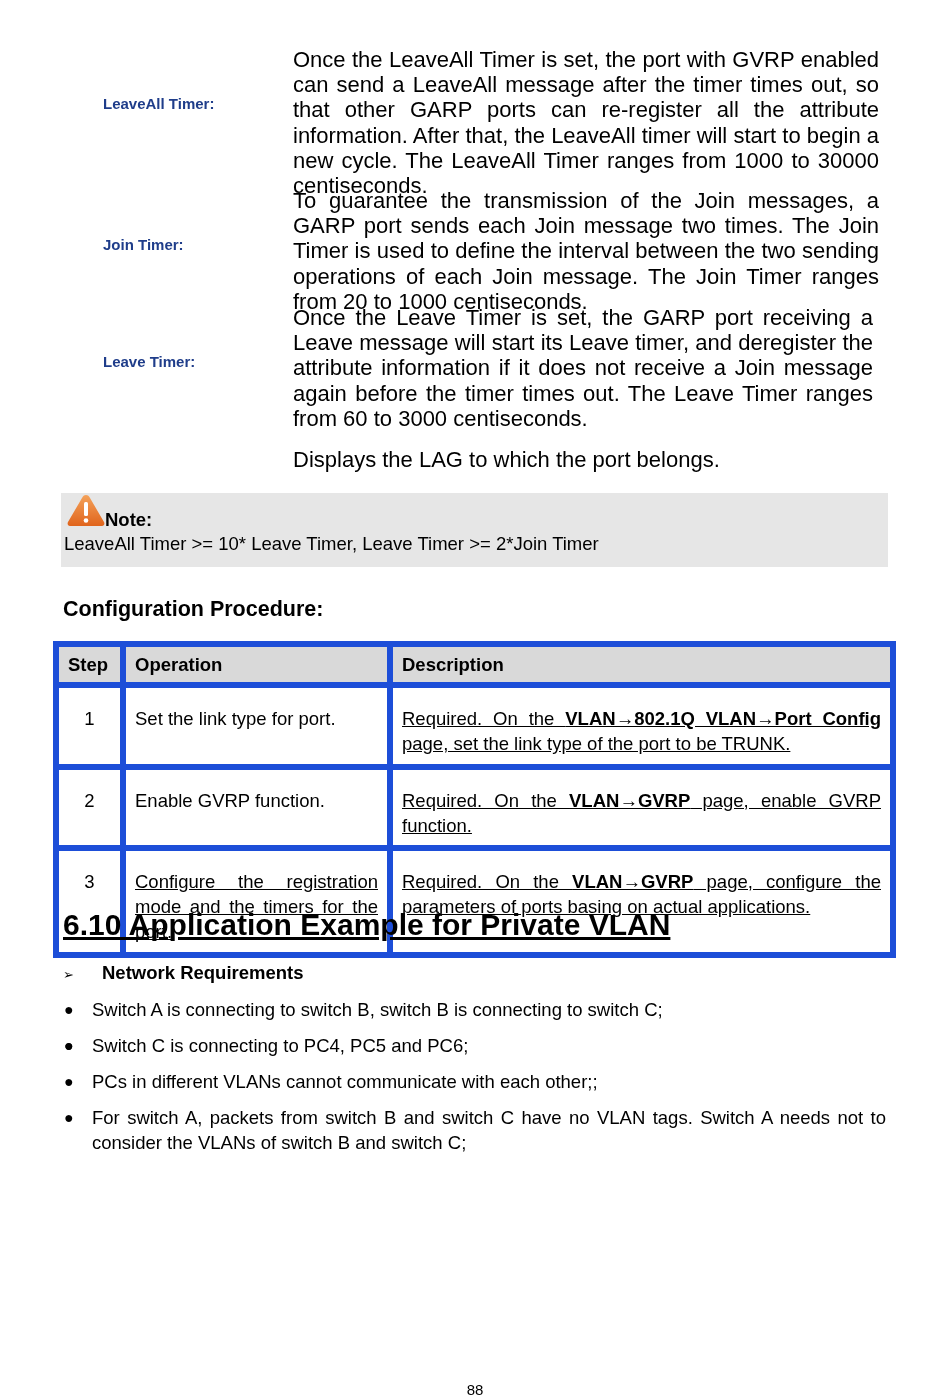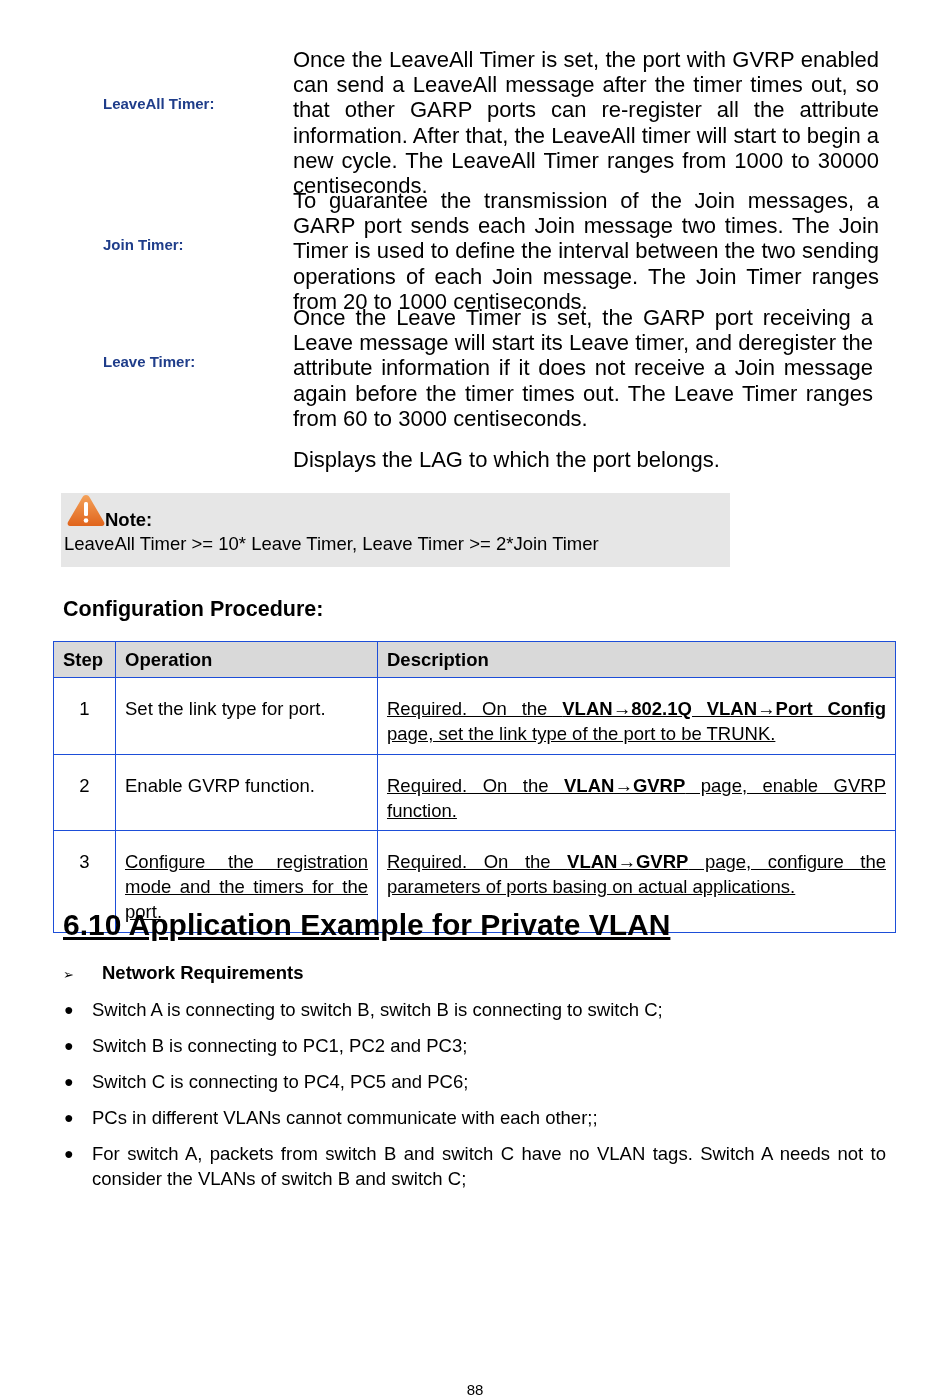--- a/index.html
+++ b/index.html
@@ -11,39 +11,39 @@
     .def-row { position: absolute; left: 0; width: 950px; }
     .def-term {
       position: absolute; left: 103px; top: 0;
       color: #1f3d8a; font-weight: bold; font-size: 15px; line-height: 25px; margin-top: 44px;
     }
     .def-desc {
       position: absolute; left: 293px; width: 586px; top: 0;
       font-size: 22px; line-height: 25.2px; text-align: justify;
     }
     .note {
-      position: absolute; left: 61px; top: 493px; width: 669px; height: 74px;
+      position: absolute; left: 61px; top: 493px; width: 827px; height: 74px;
       background: #e6e6e6;
     }
     .note-icon { position: absolute; left: 5px; top: 0px; width: 40px; height: 34px; }
     .note-title {
       position: absolute; left: 44px; top: 16px; font-weight: bold; font-size: 18.5px;
     }
     .note-text {
       position: absolute; left: 3px; top: 40px; font-size: 18.5px;
     }
     .config-heading {
       position: absolute; left: 63px; top: 597px; font-weight: bold; font-size: 21.5px;
     }
     table.steps {
       position: absolute; left: 53px; top: 641px; width: 843px;
       border-collapse: collapse; font-size: 18.5px;
     }
     table.steps th, table.steps td {
-      border: 1px solid #1d4ed8; vertical-align: top; padding: 18px 9px 7px 9px;
+      border: 6px solid #1d4ed8; vertical-align: top; padding: 18px 9px 7px 9px;
       line-height: 25.2px;
     }
     table.steps th { background: #d9d9d9; text-align: left; font-weight: bold; padding-top: 5px; padding-bottom: 5px; }
     table.steps td.step-num { text-align: center; }
     table.steps td.desc { text-align: justify; text-decoration: underline; }
     .col-step { width: 43px; }
     .col-op { width: 243px; }
     .section-title {
       position: absolute; left: 63px; top: 908px; font-weight: bold; font-size: 30px; text-decoration: underline;
     }
@@ -137,21 +137,20 @@
   <span class="arrow">➢</span><span>Network Requirements</span>
 </div>
 
 <div class="bullets">
   <div class="bullet">
     <span class="dot">●</span>
     <span>Switch A is connecting to switch B, switch B is connecting to switch C;</span>
   </div>
   <div class="bullet">
     <span class="dot">●</span>
-    <span>Switch B is connecting to PC1, PC2 and PC3;</span>
   </div>
   <div class="bullet">
     <span class="dot">●</span>
     <span>Switch C is connecting to PC4, PC5 and PC6;</span>
   </div>
   <div class="bullet">
     <span class="dot">●</span>
     <span>PCs in different VLANs cannot communicate with each other;;</span>
   </div>
   <div class="bullet">

